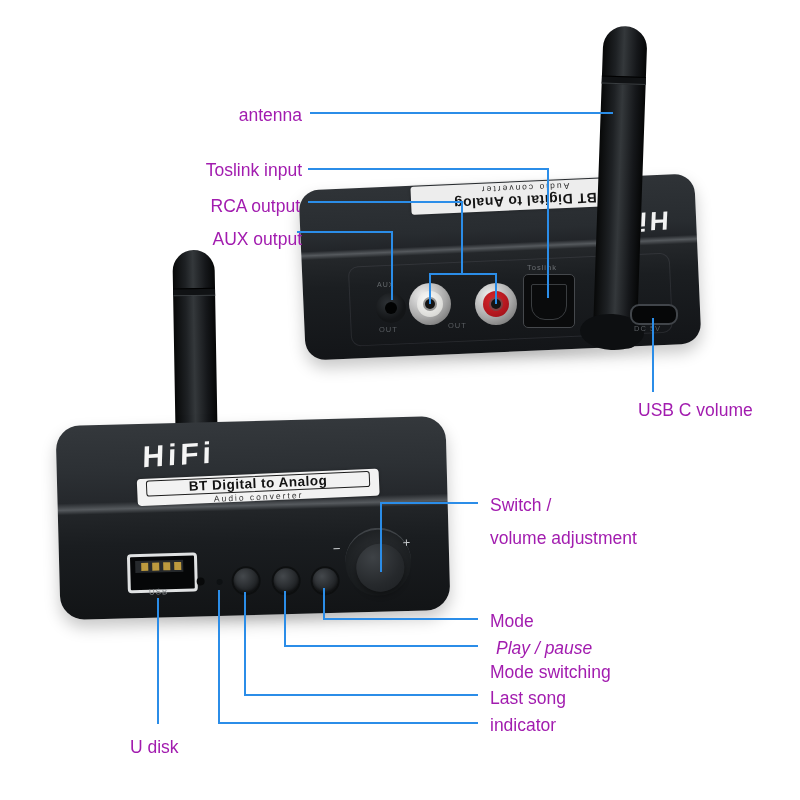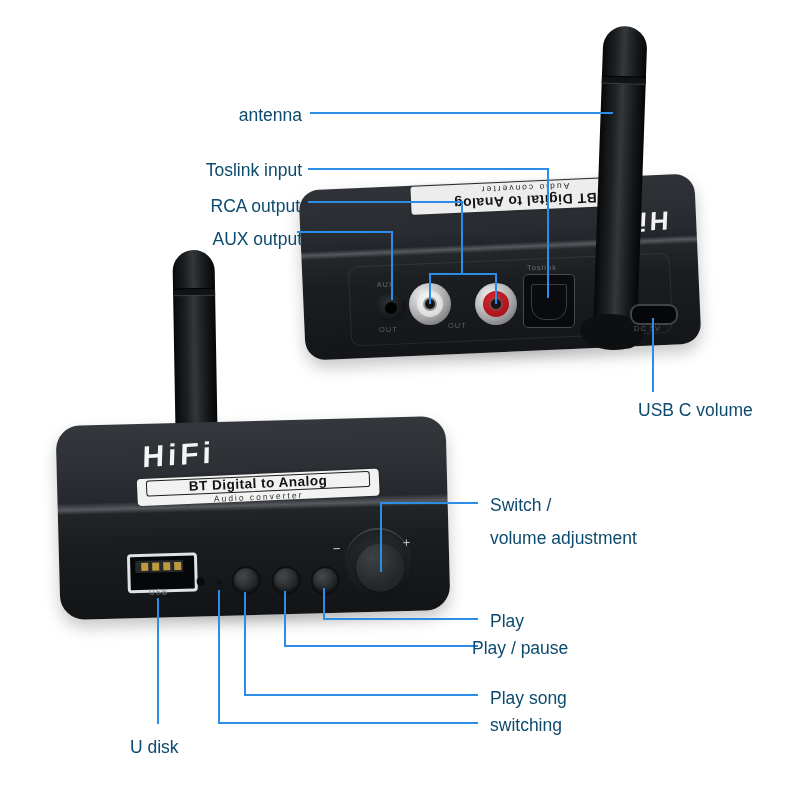--- a/index.html
+++ b/index.html
@@ -1,19 +1,19 @@
 <!DOCTYPE html>
 <html><head>
 <meta charset="utf-8">
 <style>
   html,body{margin:0;padding:0;}
   .canvas{position:relative;width:800px;height:800px;background:#ffffff;overflow:hidden;
           font-family:"Liberation Sans","DejaVu Sans",sans-serif;}
   
-  .lbl{position:absolute;font-size:17.5px;line-height:22px;color:#0c4a6e;white-space:nowrap;z-index:50;}
+  .lbl{position:absolute;font-size:17.5px;line-height:22px;color:#a21caf;white-space:nowrap;z-index:50;}
   .lbl.ra{text-align:right;}
   
   .ln{position:absolute;background:#2b8de8;z-index:40;}
   
   .mark{position:absolute;color:#5a5e62;font-size:7.5px;letter-spacing:1px;z-index:31;white-space:nowrap;}
   
   .back-antenna{position:absolute;left:593px;top:26px;width:44px;height:322px;z-index:25;
     border-radius:22px 22px 8px 8px;transform:rotate(2deg);transform-origin:50% 95%;
     background:linear-gradient(90deg,#070808 0%,#1e2124 30%,#34383b 48%,#15171a 78%,#050606 100%);}
   .ant-ring{position:absolute;left:0;top:50px;width:100%;height:6px;border-top:1px solid #000;
@@ -198,19 +198,20 @@
 
   <div class="lbl ra" style="right:498px;top:104px;">antenna</div>
   <div class="lbl ra" style="right:498px;top:159px;">Toslink input</div>
   <div class="lbl ra" style="right:500px;top:195px;text-align:center;">RCA output</div>
   <div class="lbl ra" style="right:498px;top:228px;">AUX output</div>
 
   <div class="lbl" style="left:638px;top:399px;">USB C volume</div>
 
   <div class="lbl" style="left:490px;top:494px;">Switch /</div>
   <div class="lbl" style="left:490px;top:527px;">volume adjustment</div>
-  <div class="lbl" style="left:490px;top:610px;">Play</div>
-  <div class="lbl" style="left:472px;top:637px;">Play / pause</div>
-  <div class="lbl" style="left:490px;top:687px;">Play song</div>
-  <div class="lbl" style="left:490px;top:714px;">switching</div>
+  <div class="lbl" style="left:490px;top:610px;">Mode</div>
+  <div class="lbl" style="left:496px;top:637px;font-style:italic;">Play / pause</div>
+  <div class="lbl" style="left:490px;top:661px;">Mode switching</div>
+  <div class="lbl" style="left:490px;top:687px;">Last song</div>
+  <div class="lbl" style="left:490px;top:714px;">indicator</div>
 
   <div class="lbl" style="left:130px;top:736px;">U disk</div>
 </div>
 
 </body></html>

